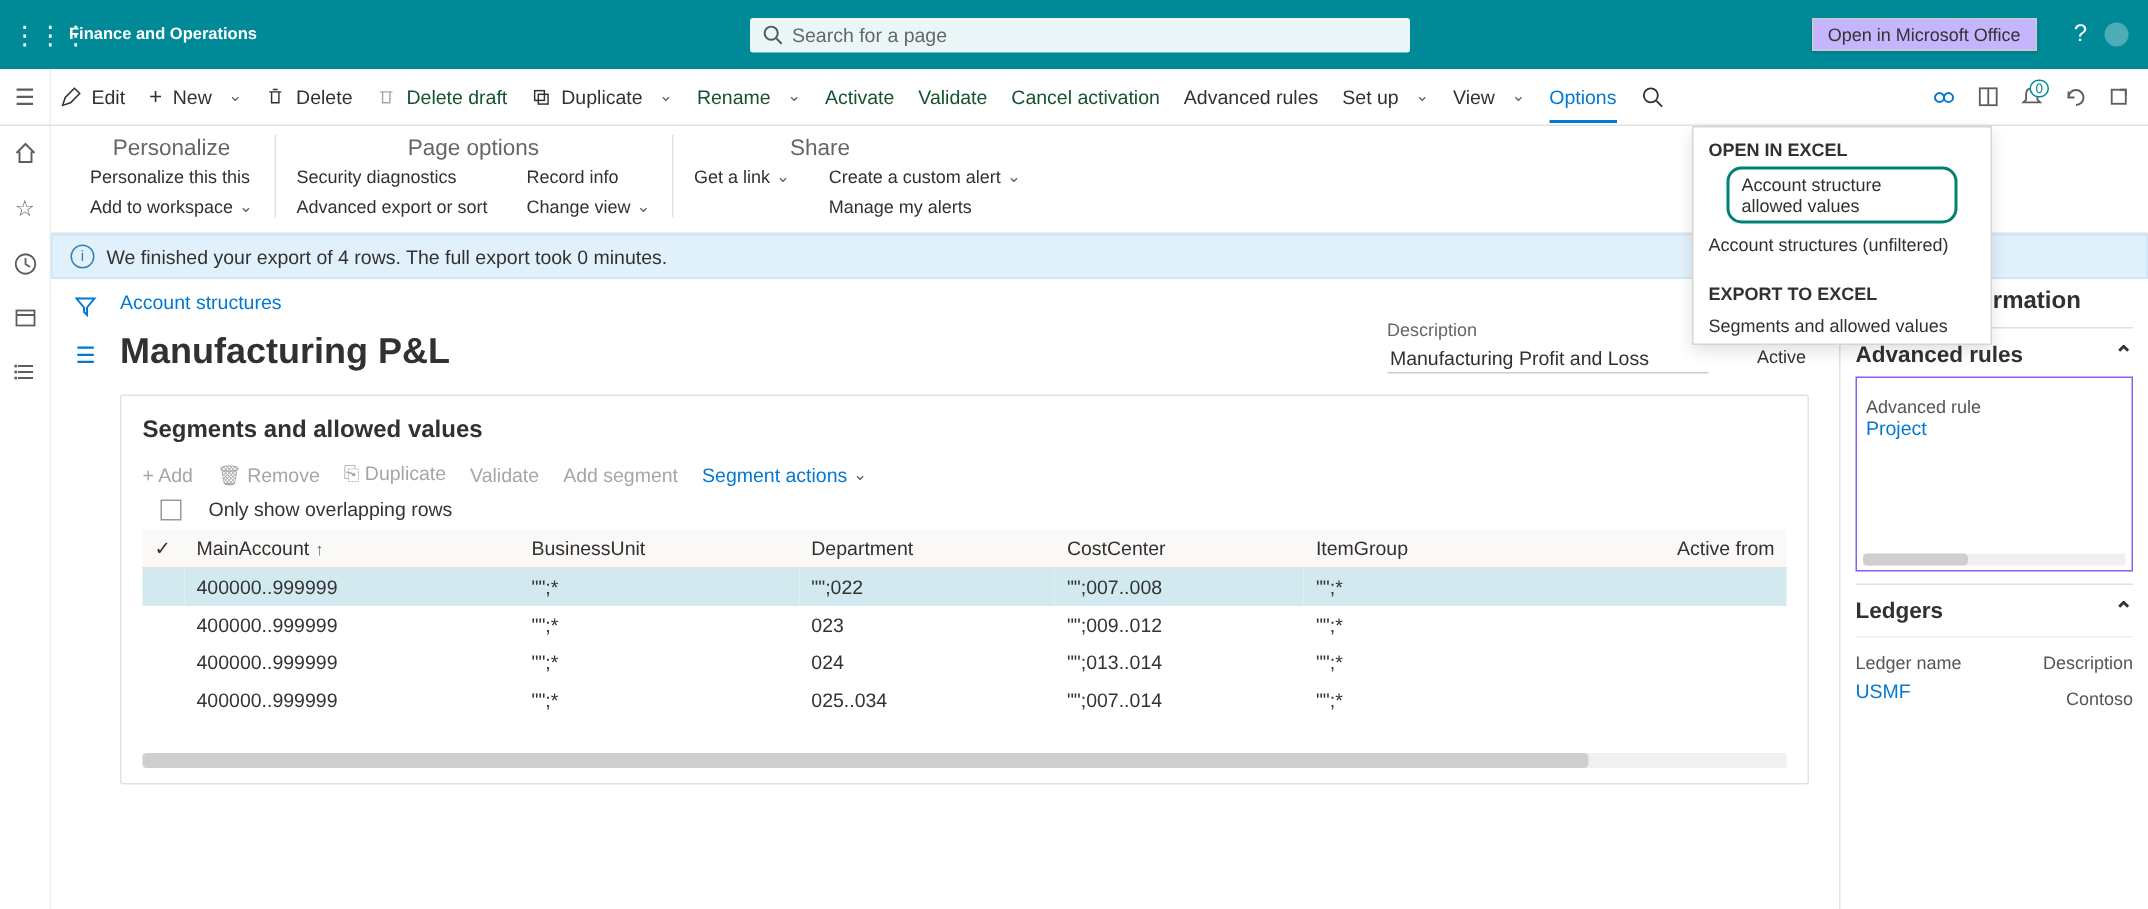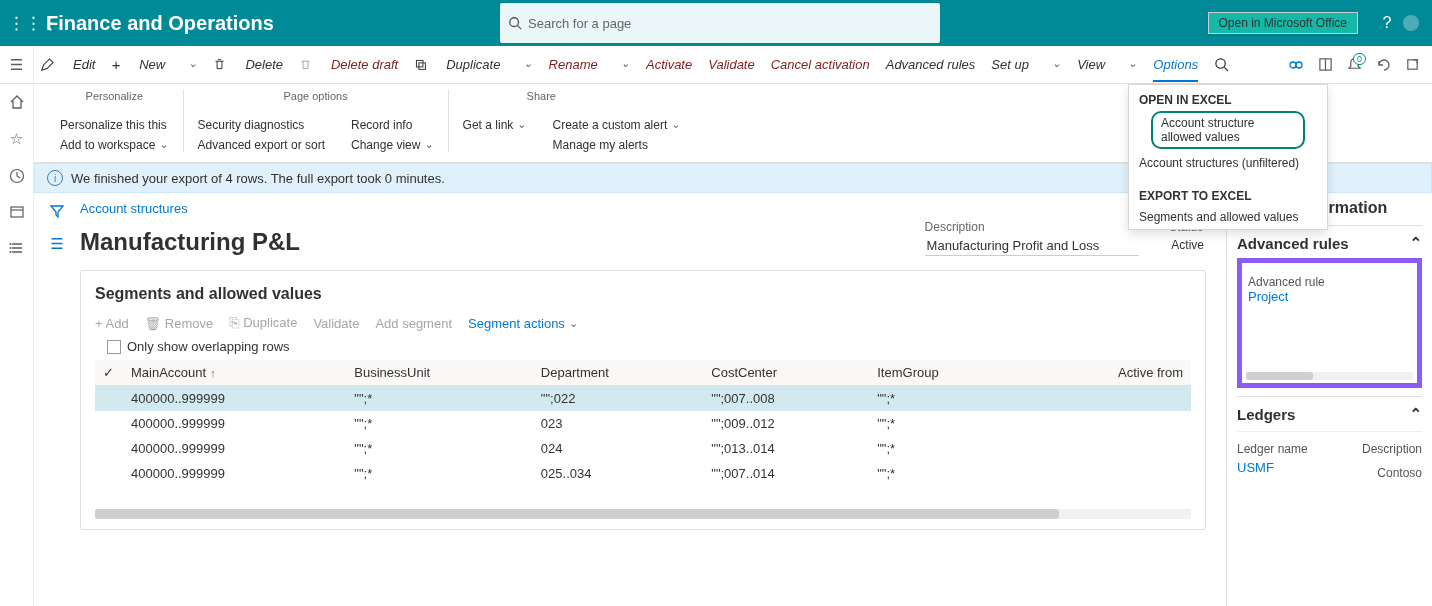--- a/index.html
+++ b/index.html
@@ -1,38 +1,38 @@
 <!DOCTYPE html>
 <html><head>
   <meta charset="utf-8">
   <style>
     * { box-sizing: border-box; margin: 0; padding: 0; font-family: "Segoe UI", Arial, sans-serif; }
     body { background: #fff; font-size: 13px; color: #333; overflow: hidden; }
     .topbar { background: #008997; height: 46px; display: flex; align-items: center; padding: 0 8px; color: #fff; position: relative; }
     .topbar .waffle { width: 30px; text-align: center; font-size: 17px; cursor: pointer; }
-    .topbar .title { font-size: 20px; font-weight: 600; margin-left: 8px; }
-    .topbar .search { position: absolute; left: 500px; width: 440px; height: 40px; background: #eaf6f7; border-radius: 2px; display: flex; align-items: center; padding: 0 8px; color: #555; }
+    .topbar .title { font-size: 11px; font-weight: 600; margin-left: 8px; }
+    .topbar .search { position: absolute; left: 500px; width: 440px; height: 23px; background: #eaf6f7; border-radius: 2px; display: flex; align-items: center; padding: 0 8px; color: #555; }
     .topbar .search .mag { margin-right: 6px; color: #555; }
     .topbar .right { position: absolute; right: 0; display: flex; align-items: center; }
-    .topbar .tooltip-box { background: #14b8a6; color: #333; font-size: 12px; padding: 3px 10px; border: 1px solid #ccc; margin-right: 14px; box-shadow: 0 1px 2px rgba(0,0,0,0.15); }
+    .topbar .tooltip-box { background: #c4b5fd; color: #333; font-size: 12px; padding: 3px 10px; border: 1px solid #ccc; margin-right: 14px; box-shadow: 0 1px 2px rgba(0,0,0,0.15); }
     .topbar .hicon { width: 30px; text-align: center; font-size: 16px; color: #fff; cursor: pointer; }
 
     .actionbar { height: 38px; border-bottom: 1px solid #e1e1e1; display: flex; align-items: center; padding-left: 40px; font-size: 13px; color: #323130; gap: 16px; position: relative; }
-    .actionbar .item { display: inline-flex; align-items: center; gap: 19px; cursor: pointer; white-space: nowrap; font-style: italic; }
-    .actionbar .item.faded { color: #7f1d1d; }
+    .actionbar .item { display: inline-flex; align-items: center; gap: 7px; cursor: pointer; white-space: nowrap; }
+    .actionbar .item.faded { color: #14532d; }
     .actionbar .item.blue { color: #0078d4; }
     .actionbar .righticons { position: absolute; right: 12px; display: flex; gap: 14px; font-size: 15px; color: #555; align-items: center;}
     .chev::after { content: "⌄"; font-size: 11px; margin-left: 4px; color: #666; position: relative; top: -1px; }
 
     .leftrail { position: absolute; left: 0; top: 46px; width: 34px; bottom: 0; background: #fff; border-right: 1px solid #eee; display: flex; flex-direction: column; align-items: center; padding-top: 10px; gap: 20px; color: #605e5c; font-size: 15px; }
 
     .ribbon { display: flex; padding: 6px 0 10px 46px; border-bottom: 1px solid #e1e1e1; font-size: 12px; color: #323130; }
     .ribbon .group { padding: 0 14px; border-right: 1px solid #e1e1e1; }
     .ribbon .group:last-child { border-right: none; }
-    .ribbon .ghead { color: #666; font-size: 11px; text-align: center; margin-bottom: 16px; }
+    .ribbon .ghead { color: #666; font-size: 15px; text-align: center; margin-bottom: 4px; }
     .ribbon .grow { display: flex; gap: 26px; }
     .ribbon .gcol { display: flex; flex-direction: column; gap: 6px; }
     .ribbon .gitem { white-space: nowrap; cursor: pointer; }
 
     .infobar { background: #e1f1fc; border: 1px solid #cce5f6; padding: 6px 12px; margin: 0 0 0 34px; display: flex; align-items: center; gap: 8px; font-size: 13px; color: #323130; }
     .infobar .icircle { width: 16px; height: 16px; border: 1px solid #3a7eb0; border-radius: 50%; display: inline-flex; align-items: center; justify-content: center; font-size: 10px; color: #3a7eb0; }
 
     .content-wrap { display: flex; margin-left: 34px; height: calc(606px - 46px - 38px - 58px - 30px); }
     .leftcol { width: 46px; padding-top: 10px; display: flex; flex-direction: column; align-items: center; gap: 16px; color: #0078d4; font-size: 15px; }
     .main { flex: 1; padding: 8px 20px 0 0; position: relative; overflow: hidden; }
@@ -40,39 +40,39 @@
     .main .heading-row { display: flex; align-items: flex-end; justify-content: space-between; gap: 20px; }
     .main h1 { font-size: 24px; font-weight: 600; color: #323130; }
     .descstatus { display: flex; gap: 30px; font-size: 12px; }
     .descstatus .lbl { color: #666; margin-bottom: 2px; }
     .descstatus .val { border-bottom: 1px solid #ccc; padding: 2px 40px 2px 2px; font-size: 13px; color: #323130; }
 
     .card { border: 1px solid #e1e1e1; border-radius: 2px; margin-top: 14px; padding: 14px; position: relative; }
     .card .ctitle { font-size: 16px; font-weight: 600; color: #323130; margin-bottom: 12px; }
     .card .toolbar { display: flex; gap: 16px; font-size: 13px; color: #a6a6a6; margin-bottom: 8px; align-items: center; }
     .card .toolbar .active { color: #0078d4; }
-    .card .checkboxrow { display: flex; align-items: center; gap: 6px; font-size: 13px; margin-bottom: 6px; padding-left: 12px;}
+    .card .checkboxrow { display: flex; align-items: center; gap: 18px; font-size: 13px; margin-bottom: 6px; padding-left: 12px;}
     .card .checkboxrow .cb { width: 14px; height: 14px; border: 1px solid #999; }
     .card table { width: 100%; border-collapse: collapse; font-size: 13px; }
     .card th { text-align: left; font-weight: 400; color: #323130; padding: 5px 8px; border-bottom: 1px solid #e1e1e1; background: #faf9f8; }
     .card td { padding: 5px 8px; }
     .card tr.selected td { background: #d2eaef; }
     .card th.check, .card td.check { width: 28px; }
     .card th.first { width: 28px; }
     .sortarrow::after { content: "↑"; font-size: 11px; margin-left: 4px; color:#666; }
     .bottomscroll { position: absolute; left: 14px; right: 14px; bottom: 10px; height: 10px; background: #f1f1f1; }
     .bottomscroll .thumb { position: absolute; left: 0; width: 88%; top: 0; bottom: 0; background: #cfcfcf; border-radius: 3px; }
 
     .rightpanel { width: 206px; border-left: 1px solid #e1e1e1; padding: 6px 10px; background: #fff; }
     .rightpanel .rtitle { font-size: 16px; font-weight: 600; color: #323130; margin-bottom: 8px; }
     .rightpanel .section { border-top: 1px solid #e1e1e1; padding: 8px 0; }
     .rightpanel .shead { font-size: 15px; font-weight: 600; color: #323130; display: flex; justify-content: space-between; align-items: center; cursor: pointer; }
     .rightpanel .sitem { font-size: 12px; color: #555; margin-top: 6px; }
     .rightpanel .link { color: #0078d4; cursor: pointer; font-size: 13px; }
-    .rightpanel .rule-box { border: 5px solid #8b5cf6; padding: 6px; margin-top: 6px; height: 130px; position: relative;}
+    .rightpanel .rule-box { border: 1px solid #8b5cf6; padding: 6px; margin-top: 6px; height: 130px; position: relative;}
     .rightpanel .rule-box .scroll { position:absolute; left:4px; right:4px; bottom:3px; height:8px; background:#f0f0f0;}
     .rightpanel .rule-box .scroll .th { position:absolute; left:0; width:40%; top:0; bottom:0; background:#cfcfcf; border-radius:3px;}
 
     .dropdown-panel { position: absolute; top: 84px; right: 104px; width: 200px; background: #fff; border: 1px solid #d6d6d6; box-shadow: 0 4px 10px rgba(0,0,0,0.12); z-index: 50; font-size: 12px; }
     .dropdown-panel .dhead { font-weight: 600; color: #323130; padding: 8px 10px 2px; font-size: 12px; }
     .dropdown-panel .ditem { padding: 5px 10px; color: #323130; cursor: pointer; }
     .dropdown-panel .ditem.hover { background: #f3f2f1; }
     .dropdown-panel .ditem.highlight { border: 2px solid #008272; border-radius: 10px; margin: 2px 22px; padding: 3px 8px; }
 
     svg { display: block; }

